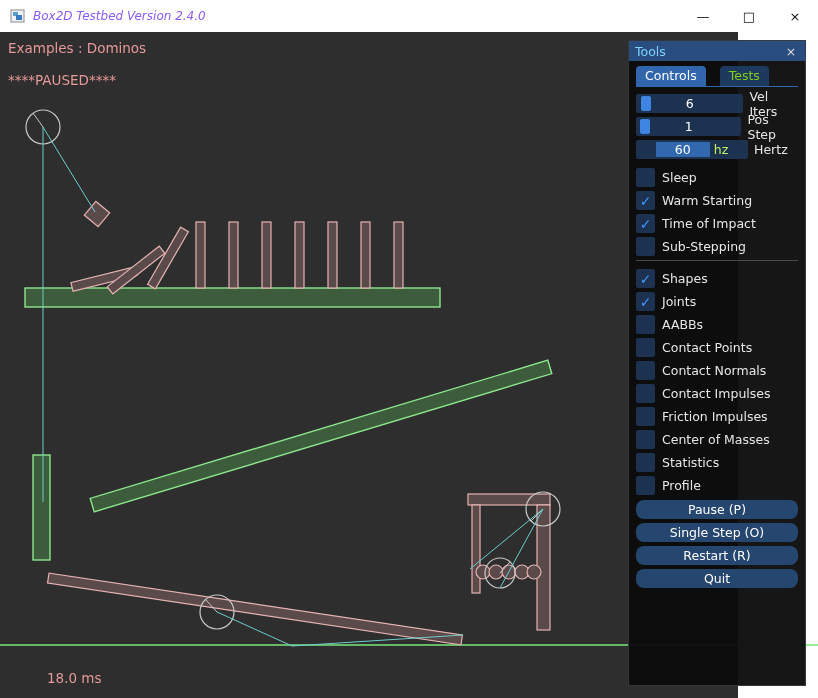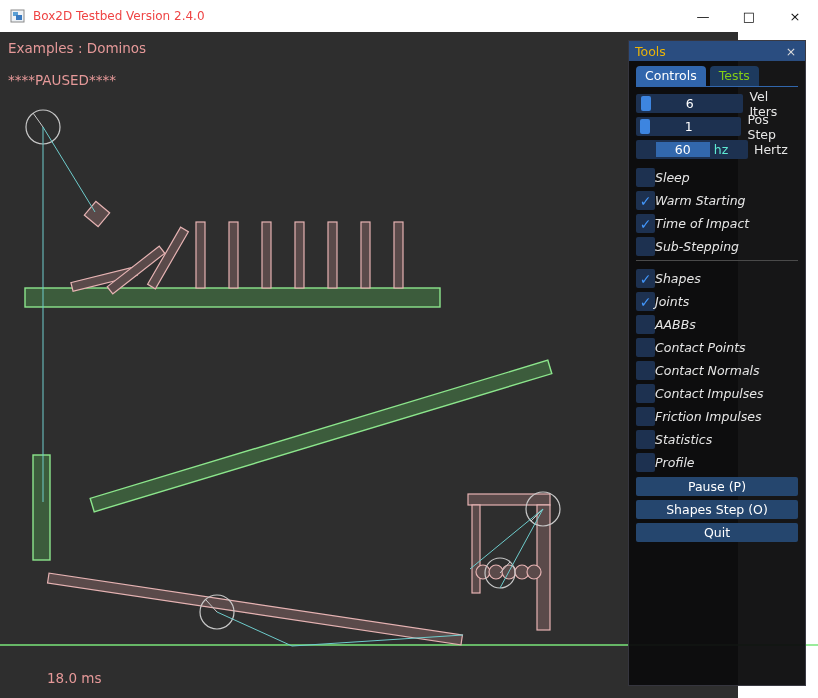--- a/index.html
+++ b/index.html
@@ -4,21 +4,21 @@
 <style>
   html,body { margin:0; padding:0; background:#141414; }
   .window {
     position:relative; width:818px; height:698px; overflow:hidden;
     background:#ffffff; font-family:"DejaVu Sans","Liberation Sans",sans-serif;
     user-select:none;
   }
   
   .titlebar { height:32px; background:#ffffff; display:flex; align-items:center; }
   .app-icon { margin:0 7px 0 10px; width:16px; height:16px; display:flex; }
-  .win-title { font-size:12px; color:#ef4444; }
+  .win-title { font-size:12px; color:#8b5cf6;font-style:italic; }
   .win-controls { margin-left:auto; display:flex; height:100%; }
   .win-btn { width:46px; height:100%; display:flex; align-items:center; justify-content:center;
              font-size:13px; color:#111; }
   
   .canvas { position:absolute; top:32px; left:0; width:738px; height:666px; background:var(--canvas-bg,#2e2e2e); }
   .scene { position:absolute; left:0; top:0; }
   .overlay { position:absolute; font-size:13.5px; color:var(--overlay-text,#e69999); white-space:pre; }
   .ov-example { left:8px; top:8px; }
   .ov-paused  { left:8px; top:40px; }
   .ov-ms      { left:8px; top:638px;margin-left:39px; }
@@ -29,46 +29,46 @@
   .s-spoke    { stroke:var(--sleeping-stroke); stroke-width:1; }
   .s-joint line { stroke:var(--joint); stroke-width:1; }
   .s-ground   { stroke:var(--ground); stroke-width:1.5; }
   
   .tools-panel {
     position:absolute; left:628px; top:8px; width:178px; height:646px;
     background:rgba(12,12,14,0.96); border:1px solid rgba(110,110,128,0.42);
     box-sizing:border-box; color:#e6e6e6; font-size:12.5px;
   }
   .panel-header { height:20px; background:var(--panel-header); display:flex; align-items:center; padding:0 6px; }
-  .panel-title  { flex:1; color:#eab308; }
+  .panel-title  { flex:1; color:#7dd3fc; }
   .panel-close  { width:16px; text-align:center; color:#dcdcdc; cursor:default; }
   .panel-body   { padding:3px 7px 0 7px; }
-  .tabs { display:flex; gap:4px; border-bottom:1px solid var(--tab-active); padding-top:2px; }
+  .tabs { display:flex; gap:14px; border-bottom:1px solid var(--tab-active); padding-top:2px; }
   .tab  { padding:2px 9px 3px; border-radius:4px 4px 0 0; cursor:default; }
   .tab.active   { background:var(--tab-active); color:#ffffff; }
   .tab.inactive { background:var(--tab-inactive); color:#84cc16; }
   .sliders { margin-top:7px; }
   .srow { display:flex; align-items:center; height:19px; margin-bottom:4px; }
   .sframe { position:relative; width:112px; height:19px; background:var(--frame-bg); border-radius:2px;
             display:flex; align-items:center; justify-content:center; }
   .sgrab  { position:absolute; top:2px; width:10px; height:15px; background:var(--slider-grab); border-radius:2px; }
   .g1 { left:5px; } .g2 { left:4px; }
   .sval { position:relative; color:#fff; }
   .slabel { margin-left:6px; }
   .hz-sel { background:var(--selection); padding:0 19px; color:#fff; }
-  .hz-suffix { margin-left:4px; color:#5eead4; }
+  .hz-suffix { margin-left:4px; color:#bef264; }
   .checks { margin-top:9px; }
   .crow { display:flex; align-items:center; height:19px; margin-bottom:4px; }
   .cbox { width:19px; height:19px; box-sizing:border-box; background:var(--frame-bg); border-radius:2px;
           display:flex; align-items:center; justify-content:center;
           color:var(--accent); font-size:14px; font-weight:bold; }
-  .clabel { margin-left:0;font-style:italic; }
+  .clabel { margin-left:7px; }
   .separator { height:1px; background:#4a4a4a; margin:3px 0 8px 0; }
   .pbuttons { margin-top:5px; }
-  .pbtn { height:19px; margin-bottom:4px; background:var(--button-bg); border-radius:2px;
+  .pbtn { height:19px; margin-bottom:4px; background:var(--button-bg); border-radius:8px;
           display:flex; align-items:center; justify-content:center; color:#fff; cursor:default; }
 </style>
 </head>
 <body>
 
 <div class="window">
 
   <div class="titlebar">
     <span class="app-icon">
       <svg width="16" height="16" viewBox="0 0 16 16">
@@ -234,31 +234,36 @@
           <div class="crow">
             <span class="cbox"></span>
             <span class="clabel">Contact Impulses</span>
           </div>
           <div class="crow">
             <span class="cbox"></span>
             <span class="clabel">Friction Impulses</span>
           </div>
           <div class="crow">
             <span class="cbox"></span>
+            <span class="clabel">Center of Masses</span>
+          </div>
+          <div class="crow">
+            <span class="cbox"></span>
             <span class="clabel">Statistics</span>
           </div>
           <div class="crow">
             <span class="cbox"></span>
             <span class="clabel">Profile</span>
           </div>
         </div>
 
         <div class="pbuttons">
           <div class="pbtn">Pause (P)</div>
-          <div class="pbtn">Shapes Step (O)</div>
+          <div class="pbtn">Single Step (O)</div>
+          <div class="pbtn">Restart (R)</div>
           <div class="pbtn">Quit</div>
         </div>
 
       </div>
     </div>
 
   </div>
 </div>
 
 </body></html>

